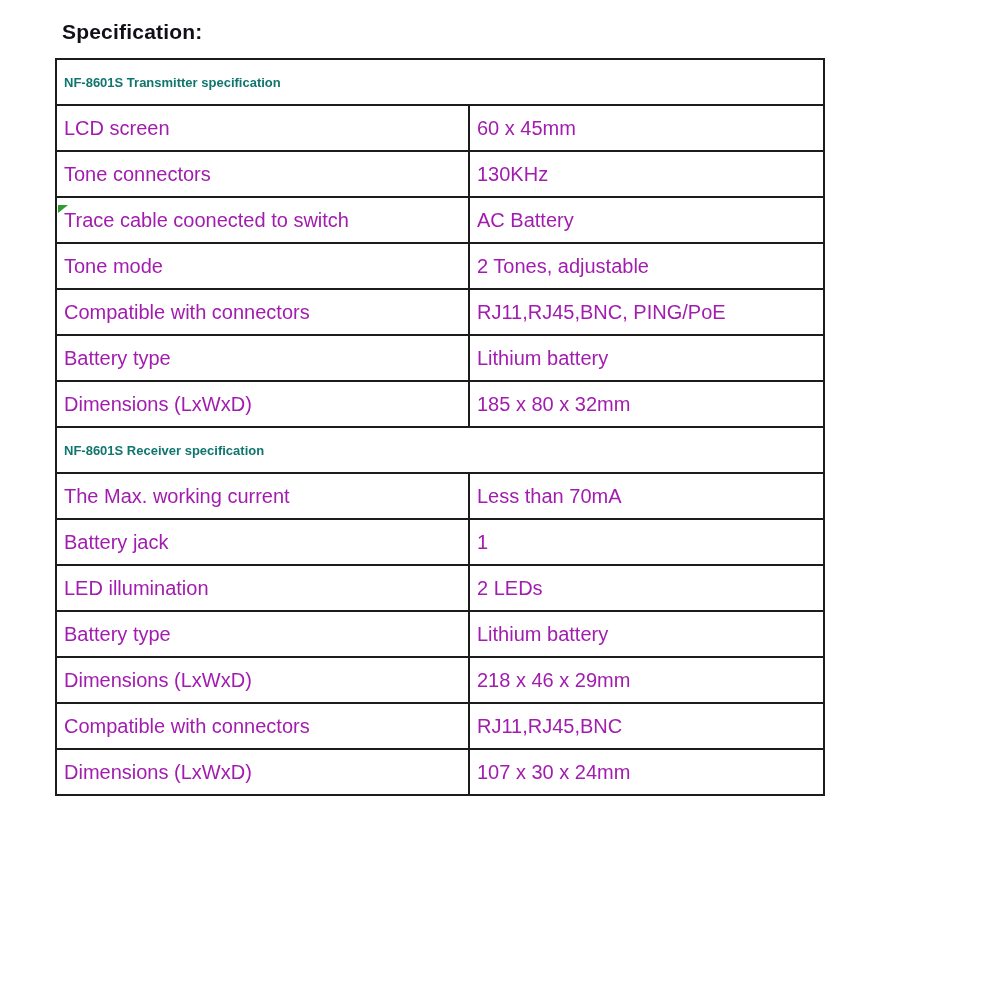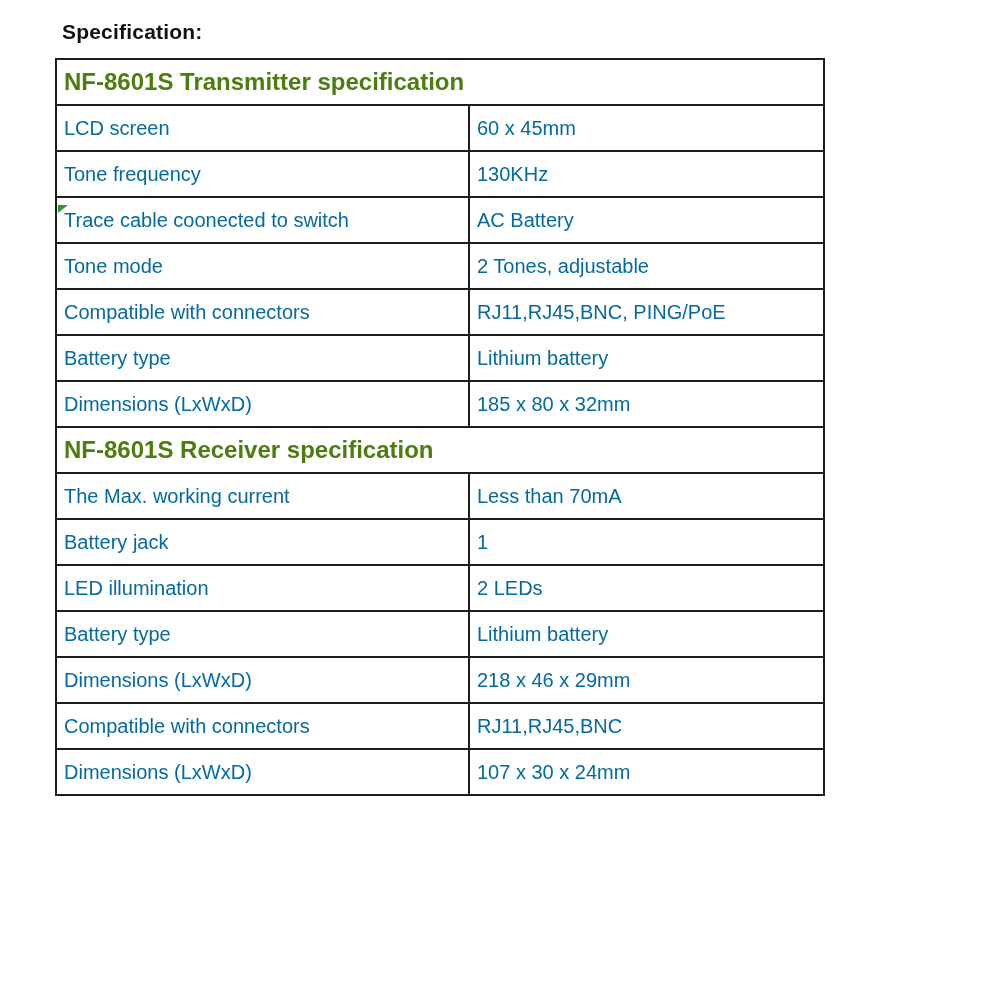--- a/index.html
+++ b/index.html
@@ -37,28 +37,28 @@
     background: #ffffff;
   }
   table.spec-table col.c1 { width: 413px; }
   table.spec-table col.c2 { width: 355px; }
   table.spec-table td {
     border: 2px solid #1c1c1c;
     height: 44px;            
     padding: 0 0 0 7px;
     vertical-align: middle;
     font-size: 20px;
-    color: #0369a1;
+    color: #a21caf;
     white-space: nowrap;
     overflow: hidden;
   }
   table.spec-table tr.section-row td {
     font-weight: bold;
-    color: #4d7c0f;
-    font-size: 24px;
+    color: #0f766e;
+    font-size: 13px;
     border-radius: 19px;
   }
   .corner-marker {
     position: absolute;
     left: 58px;
     top: 205px;
     width: 0;
     height: 0;
     border-top: 8px solid #2e9b2e;
     border-right: 10px solid transparent;
@@ -79,21 +79,21 @@
     <tbody>
 
       <tr class="section-row">
         <td colspan="2">NF-8601S Transmitter specification</td>
       </tr>
       <tr>
         <td>LCD screen</td>
         <td>60 x 45mm</td>
       </tr>
       <tr>
-        <td>Tone frequency</td>
+        <td>Tone connectors</td>
         <td>130KHz</td>
       </tr>
       <tr>
         <td>Trace cable coonected to switch</td>
         <td>AC Battery</td>
       </tr>
       <tr>
         <td>Tone mode</td>
         <td>2 Tones, adjustable</td>
       </tr>

